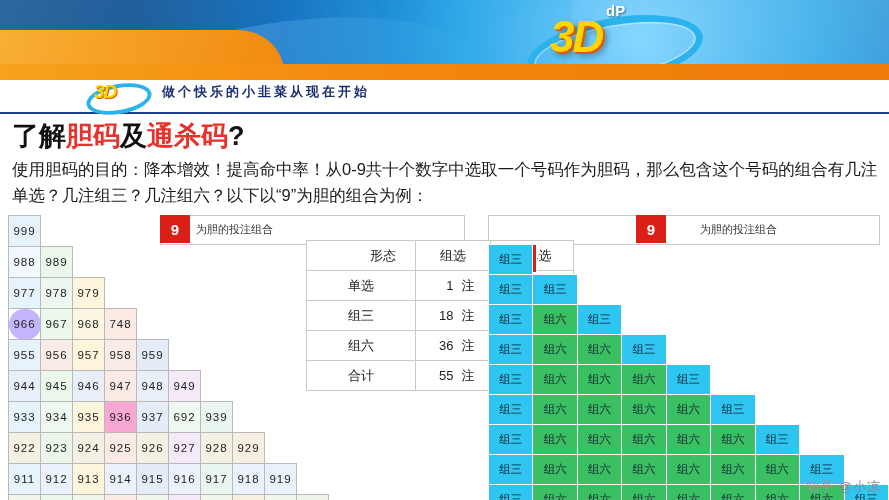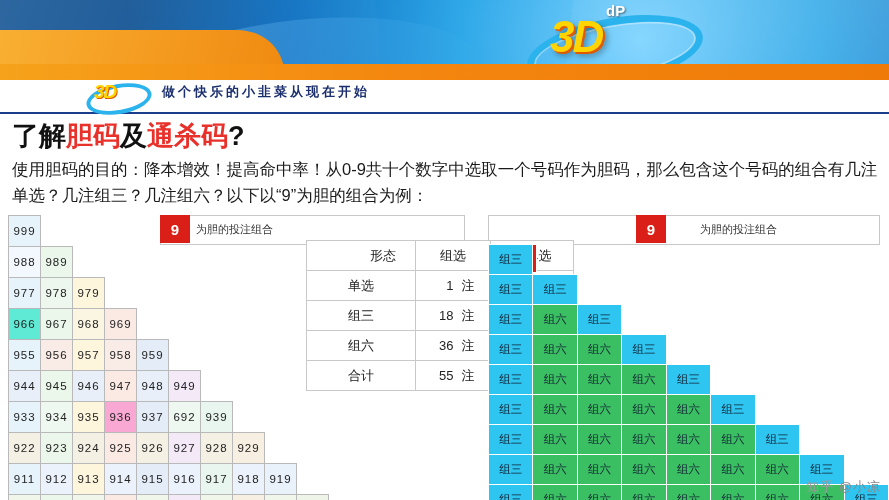--- a/index.html
+++ b/index.html
@@ -244,24 +244,24 @@
         <td style="background: rgb(253, 246, 221);">979</td>
         <td class="empty"></td>
         <td class="empty"></td>
         <td class="empty"></td>
         <td class="empty"></td>
         <td class="empty"></td>
         <td class="empty"></td>
         <td class="empty"></td>
       </tr>
       <tr>
-        <td style="background: #5eead4;">966</td>
+        <td style="background: #c4b5fd; border-radius: 15px;">966</td>
         <td style="background: rgb(234, 247, 234);">967</td>
         <td style="background: rgb(251, 246, 226);">968</td>
-        <td style="background: rgb(251, 233, 228);">969</td>
+        <td style="background: rgb(251, 233, 228);">748</td>
         <td class="empty"></td>
         <td class="empty"></td>
         <td class="empty"></td>
         <td class="empty"></td>
         <td class="empty"></td>
         <td class="empty"></td>
       </tr>
       <tr>
         <td style="background: rgb(231, 243, 251);">955</td>
         <td style="background: rgb(249, 236, 230);">956</td>

